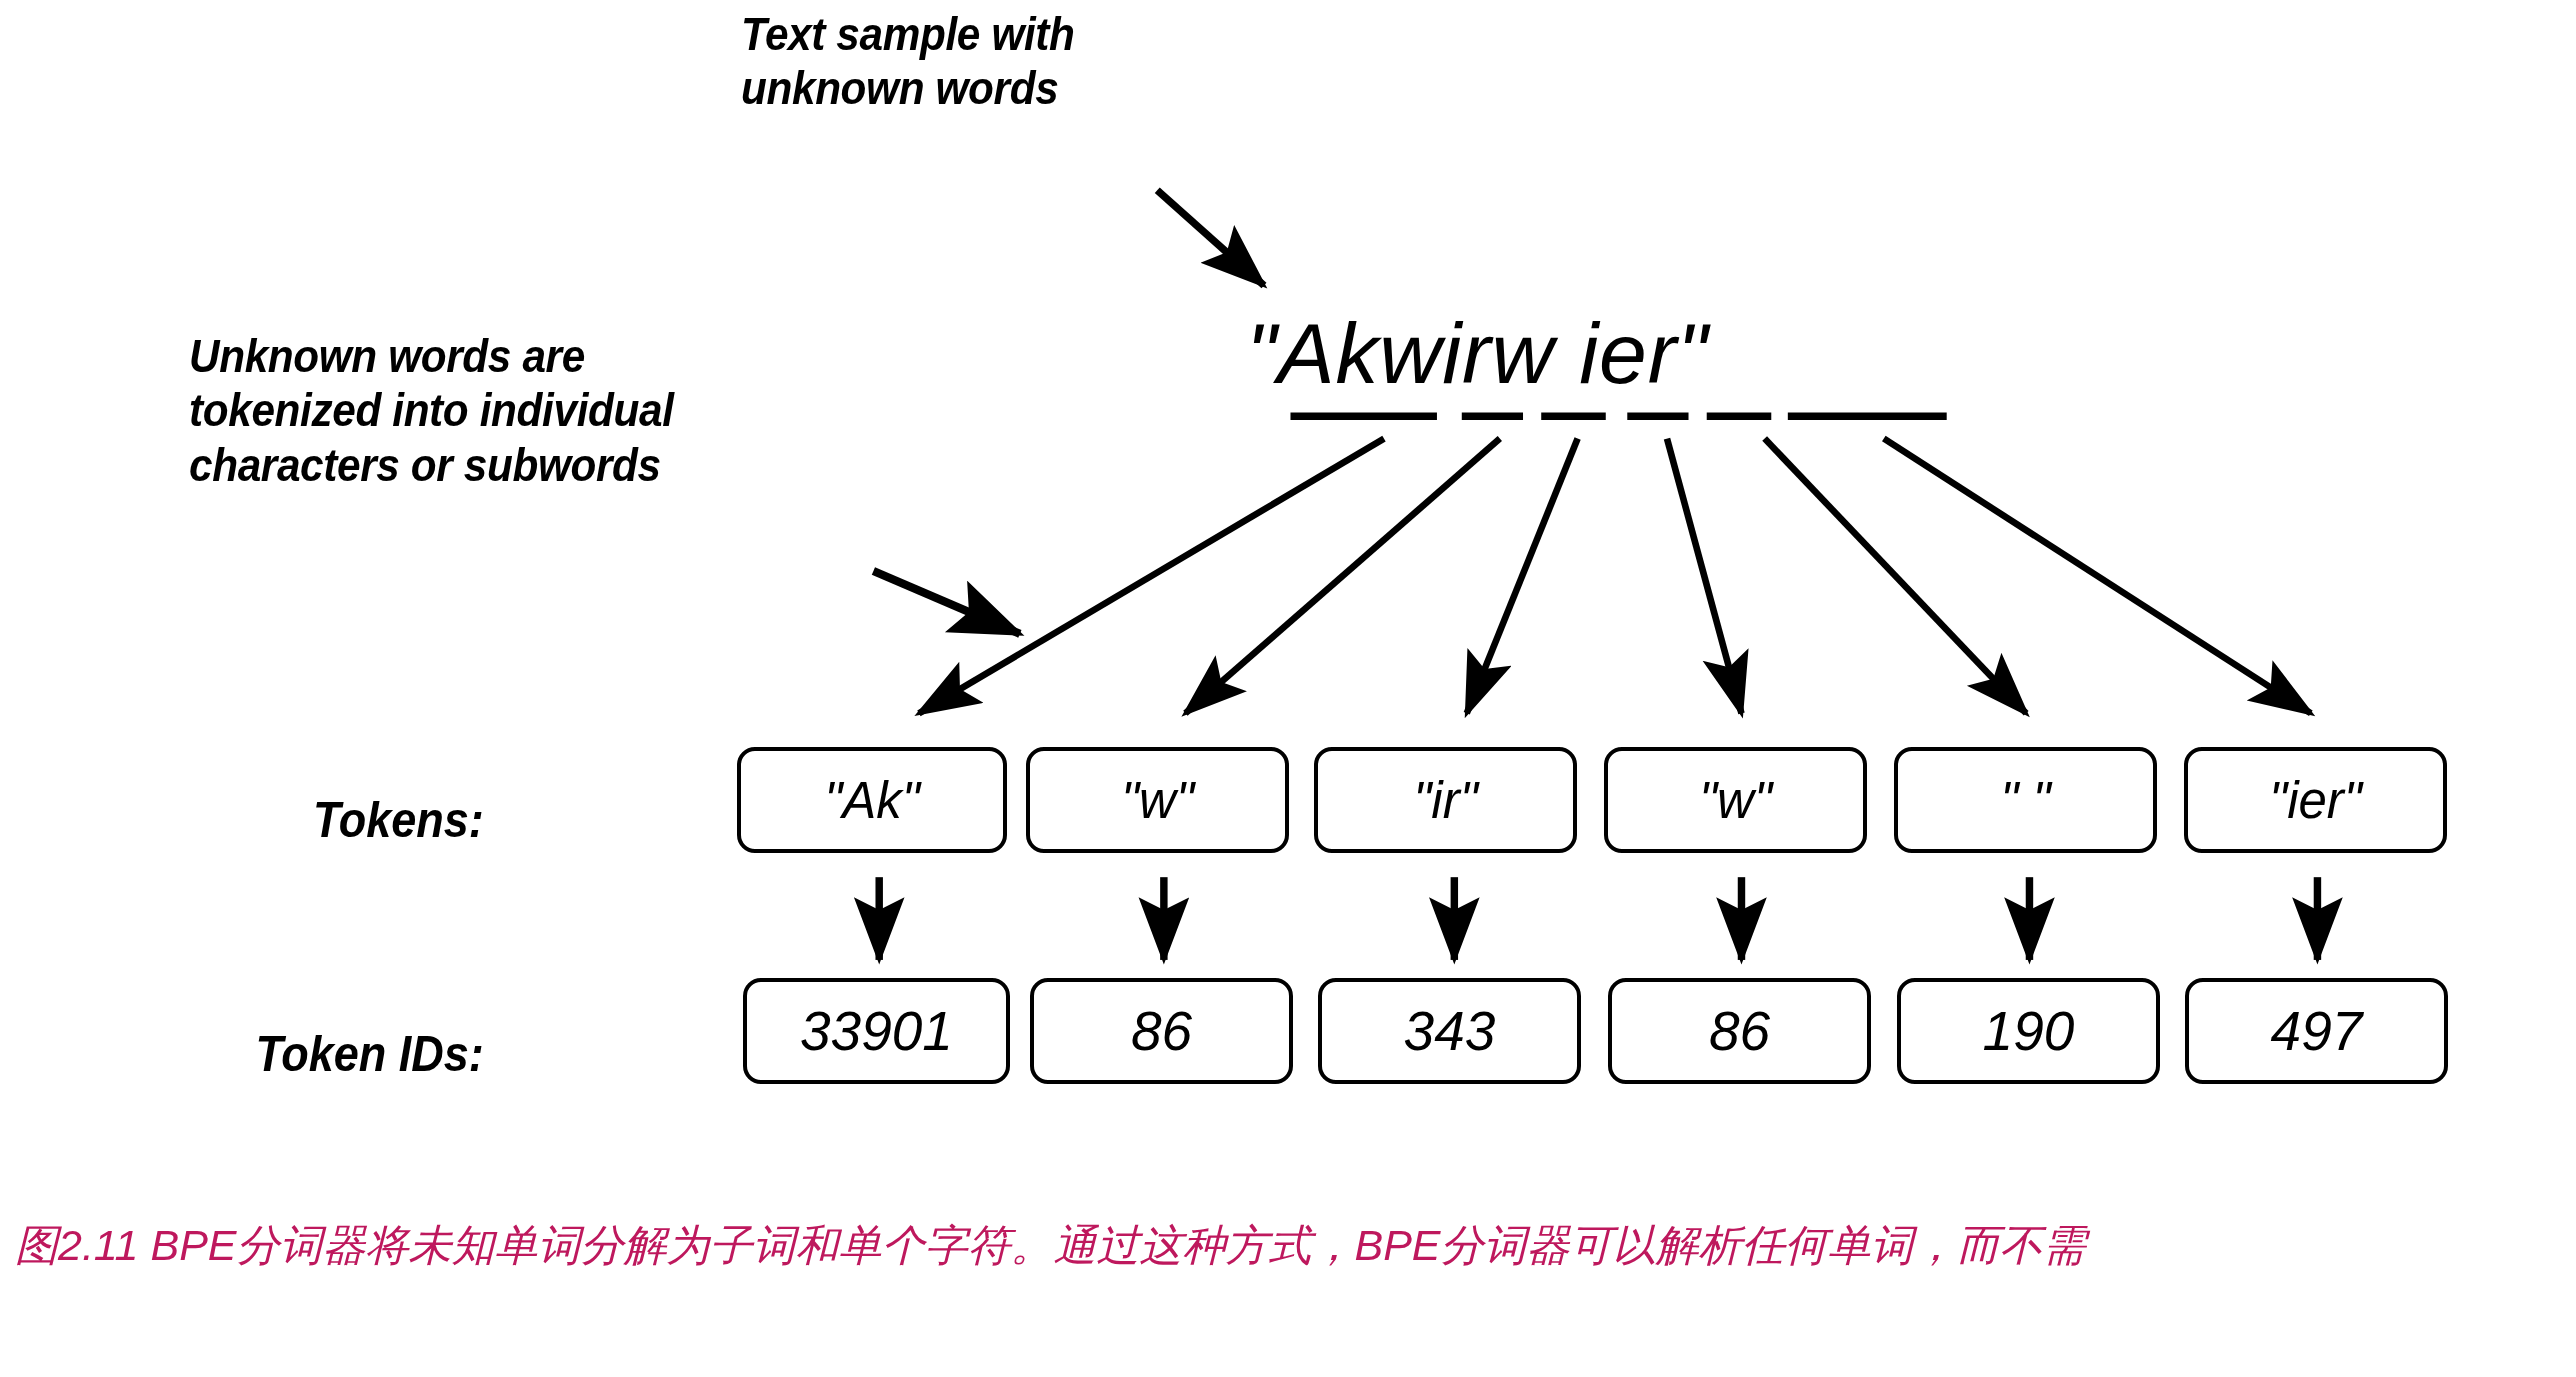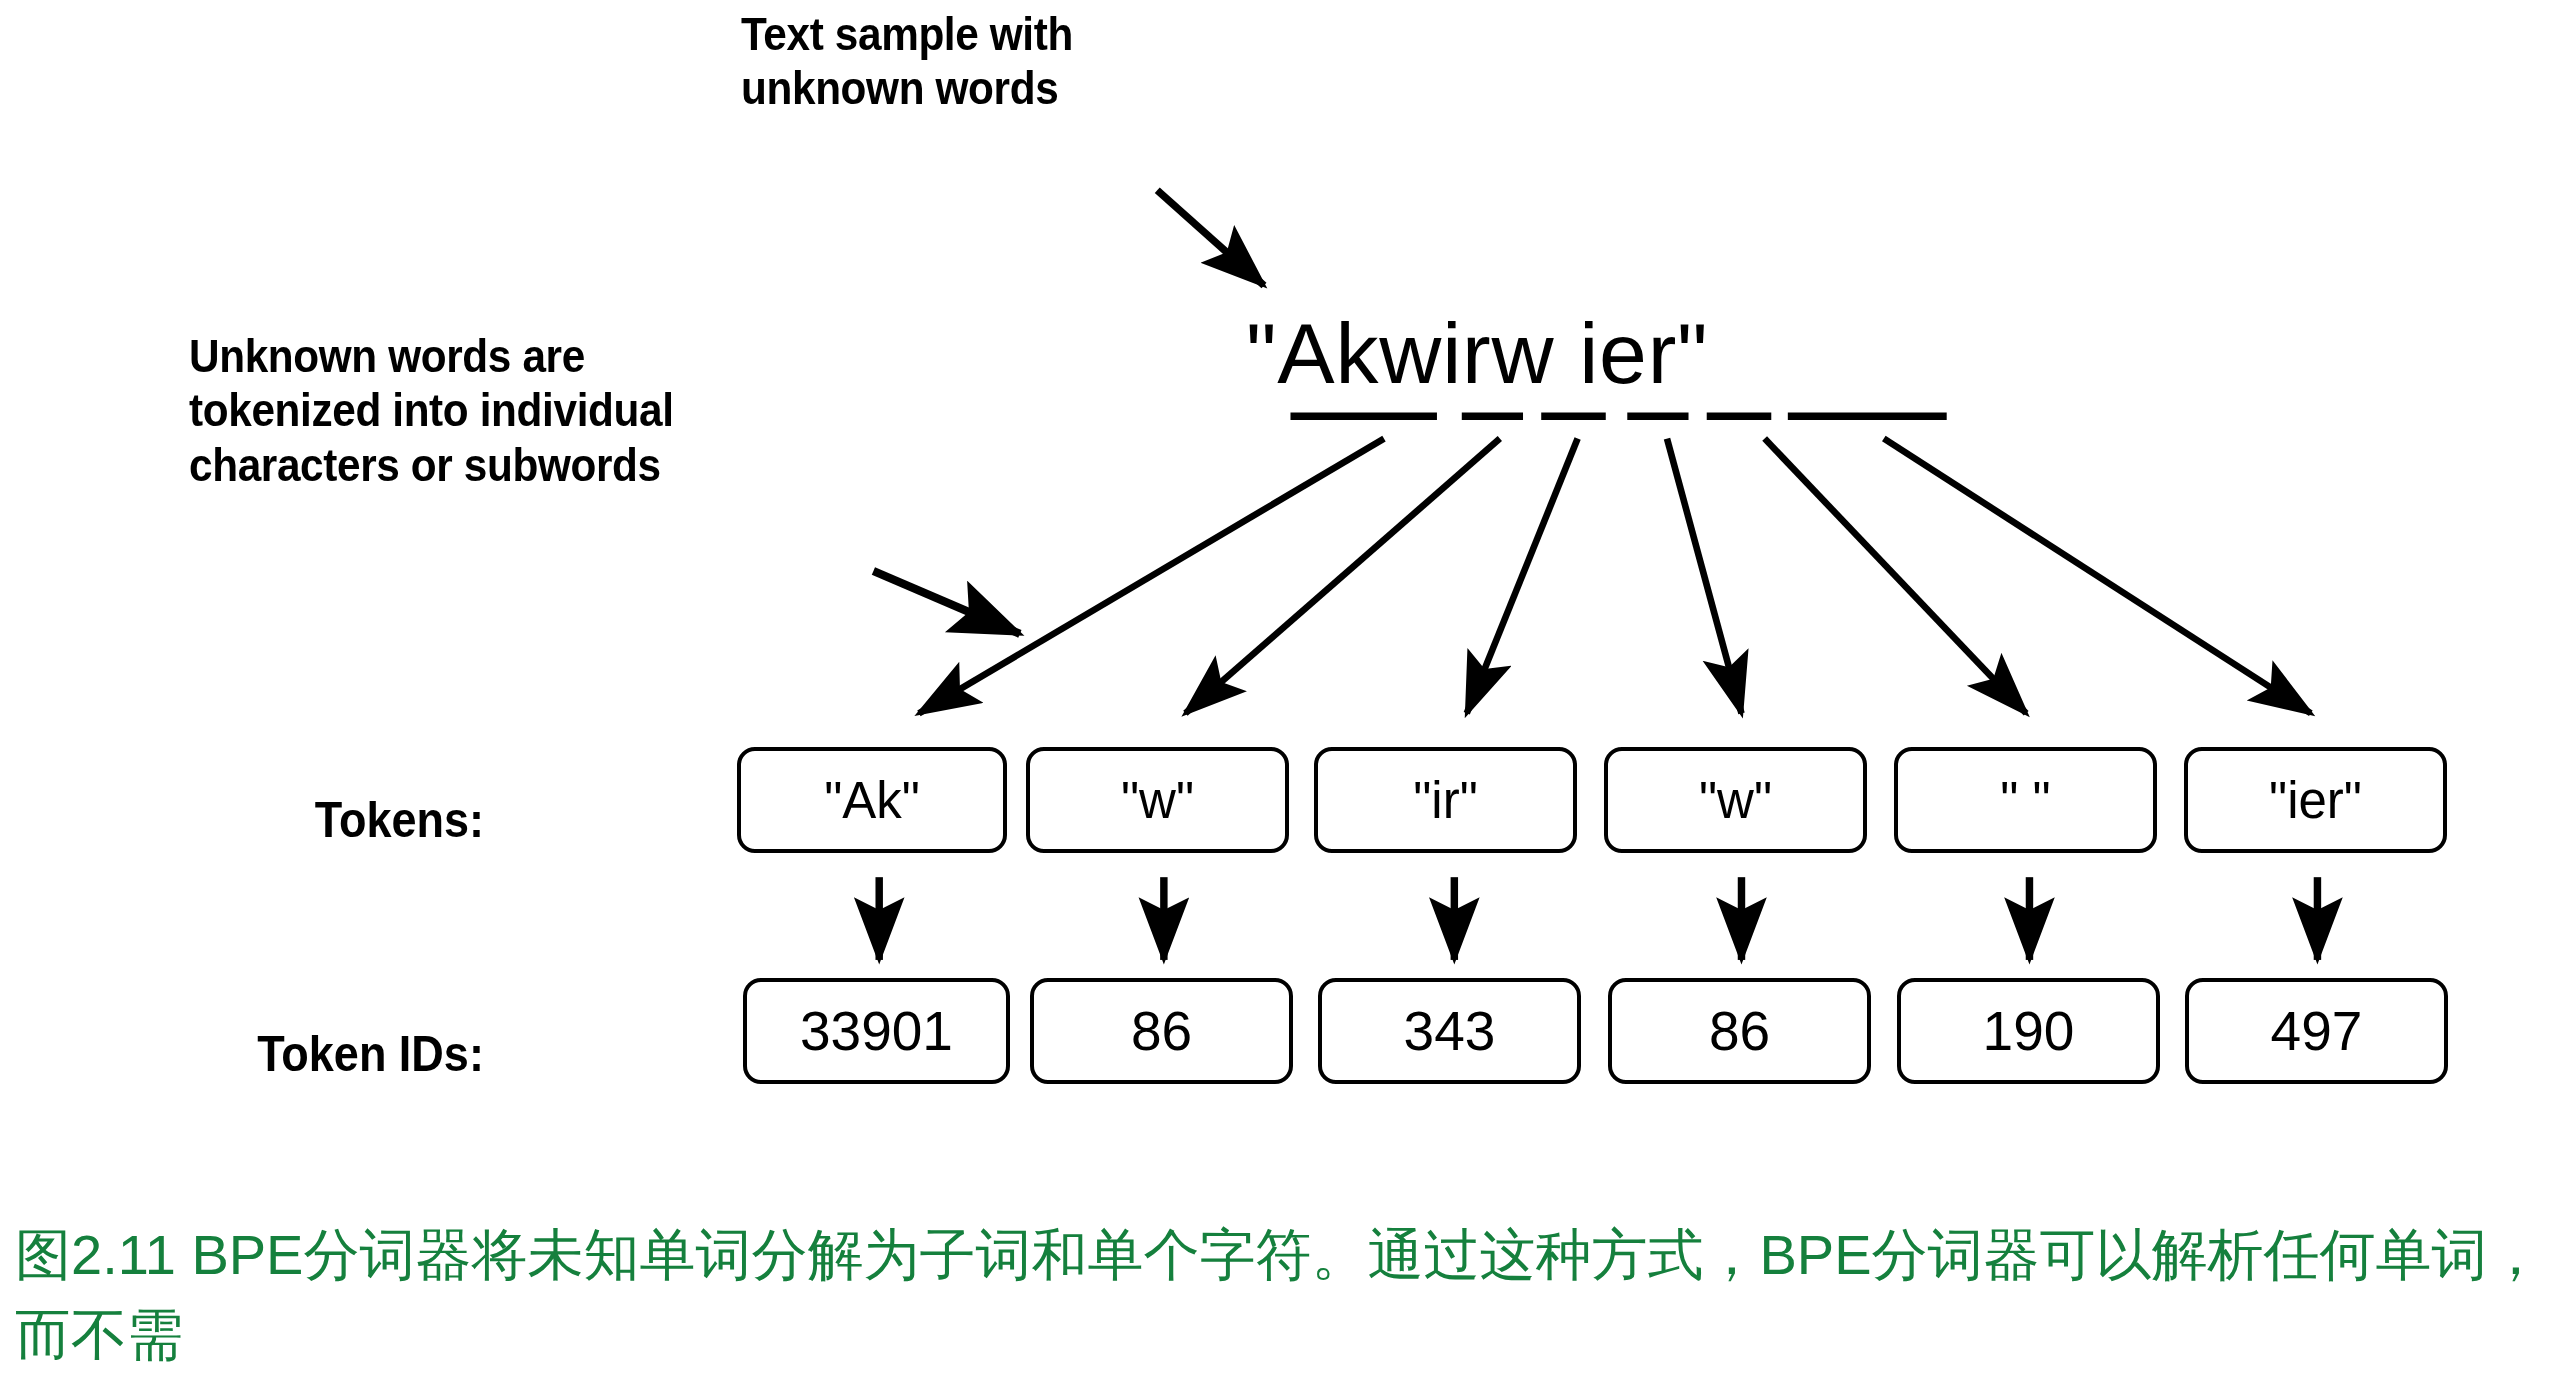--- a/index.html
+++ b/index.html
@@ -14,20 +14,21 @@
     overflow: hidden;
     font-family: "Liberation Sans", sans-serif;
     color: #000000;
   }
 
   #figure {
     position: absolute;
     left: 0; top: 0;
     width: 2348px;
     height: 1377px;
+    font-style: italic;
   }
 
   
   .annot {
     position: absolute;
     font-family: "Liberation Sans Narrow", "Liberation Sans", sans-serif;
     font-weight: bold;
     font-stretch: condensed;
     color: #000000;
     line-height: 1.18;
@@ -106,23 +107,23 @@
     pointer-events: none;
   }
 
   
   #caption {
     position: absolute;
     left: 15px;
     top: 1215px;
     width: 2550px;
     font-family: "Liberation Sans", sans-serif;
-    font-size: 56px;
+    font-size: 43px;
     line-height: 1.42;
-    color: #15803d;
+    color: #be185d;
     letter-spacing: 0px;
   }
 </style>
 </head>
 <body>
 
 <div id="figure">
 
   <div class="annot" id="annot-text-sample">Text sample with
 unknown words</div>

